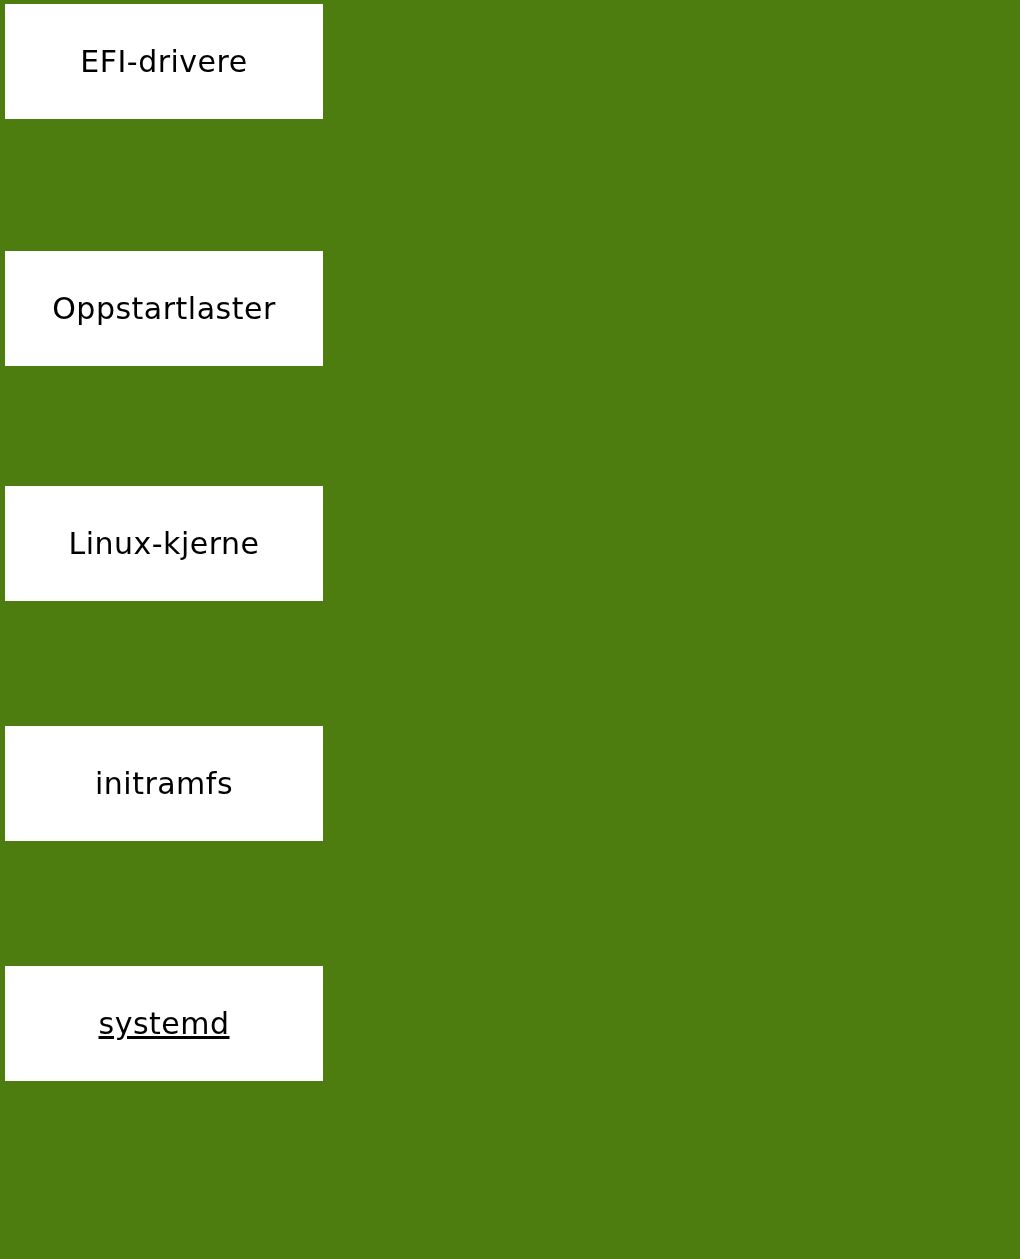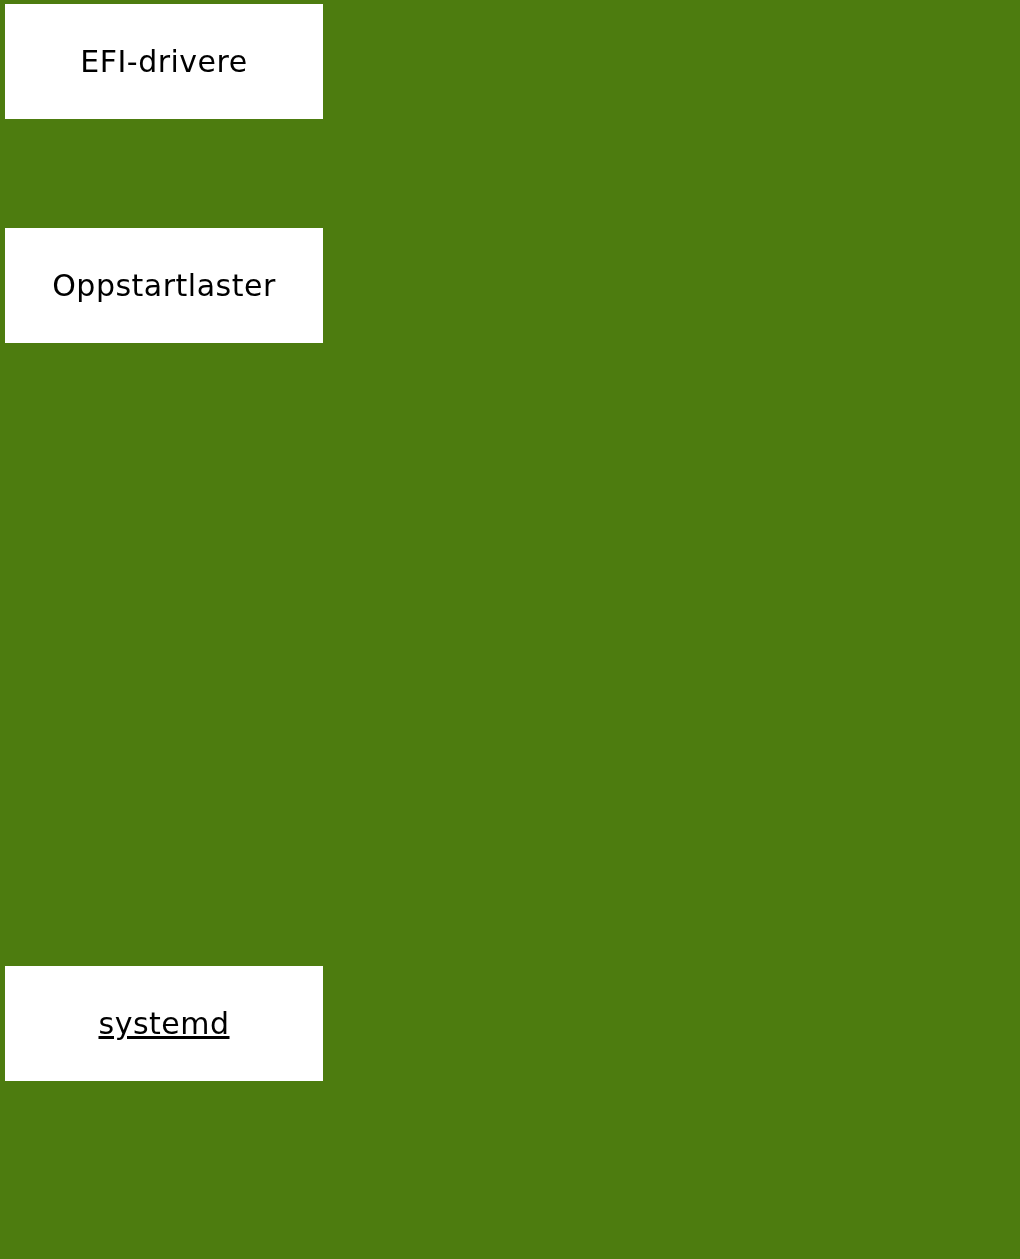--- a/index.html
+++ b/index.html
@@ -24,31 +24,37 @@
     color: #000000;
     display: flex;
     align-items: center;
     justify-content: center;
     font-size: 30px;
     line-height: 1;
     letter-spacing: 0.5px;
     box-sizing: border-box;
   }
   .node-1 { top: 4px; }
-  .node-2 { top: 228px; }
+  .node-2 { top: 251px; }
   .node-3 { top: 486px; }
   .node-4 { top: 726px; }
   .node-5 { top: 966px; text-decoration: underline; }
 </style>
 </head>
 <body>
 
 <div class="canvas">
   <div class="node node-1">
     <span>EFI-drivere</span>
   </div>
   <div class="node node-2">
     <span>Oppstartlaster</span>
   </div>
+  <div class="node node-3">
+    <span>Linux-kjerne</span>
+  </div>
+  <div class="node node-4">
+    <span>initramfs</span>
+  </div>
   <div class="node node-5">
     <span>systemd</span>
   </div>
 </div>
 
 </body></html>

